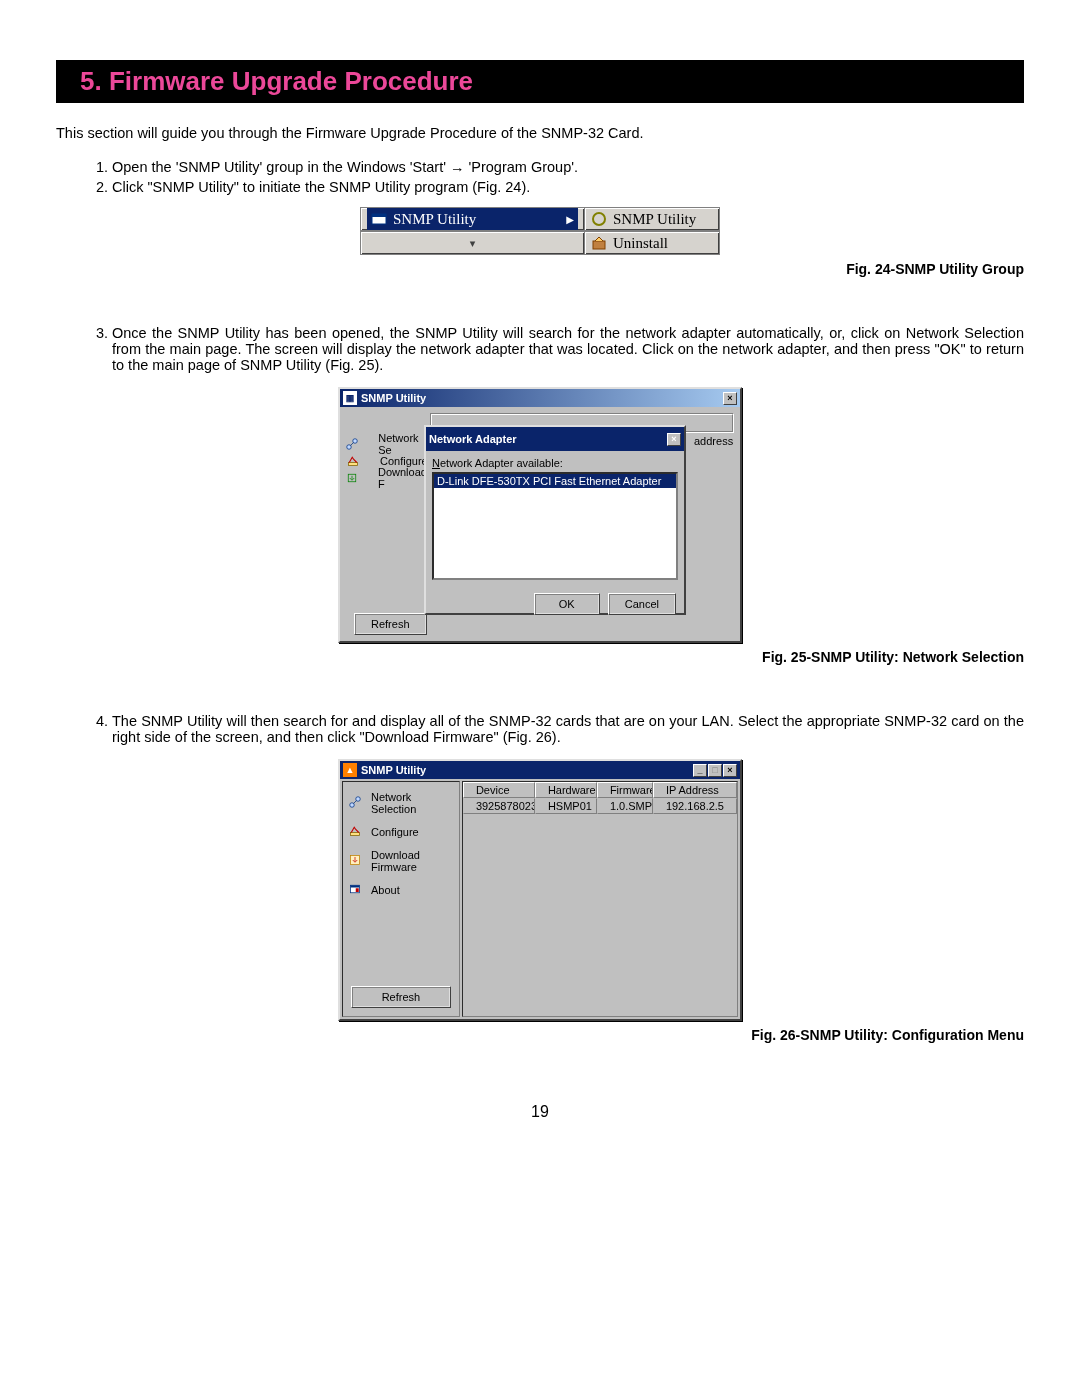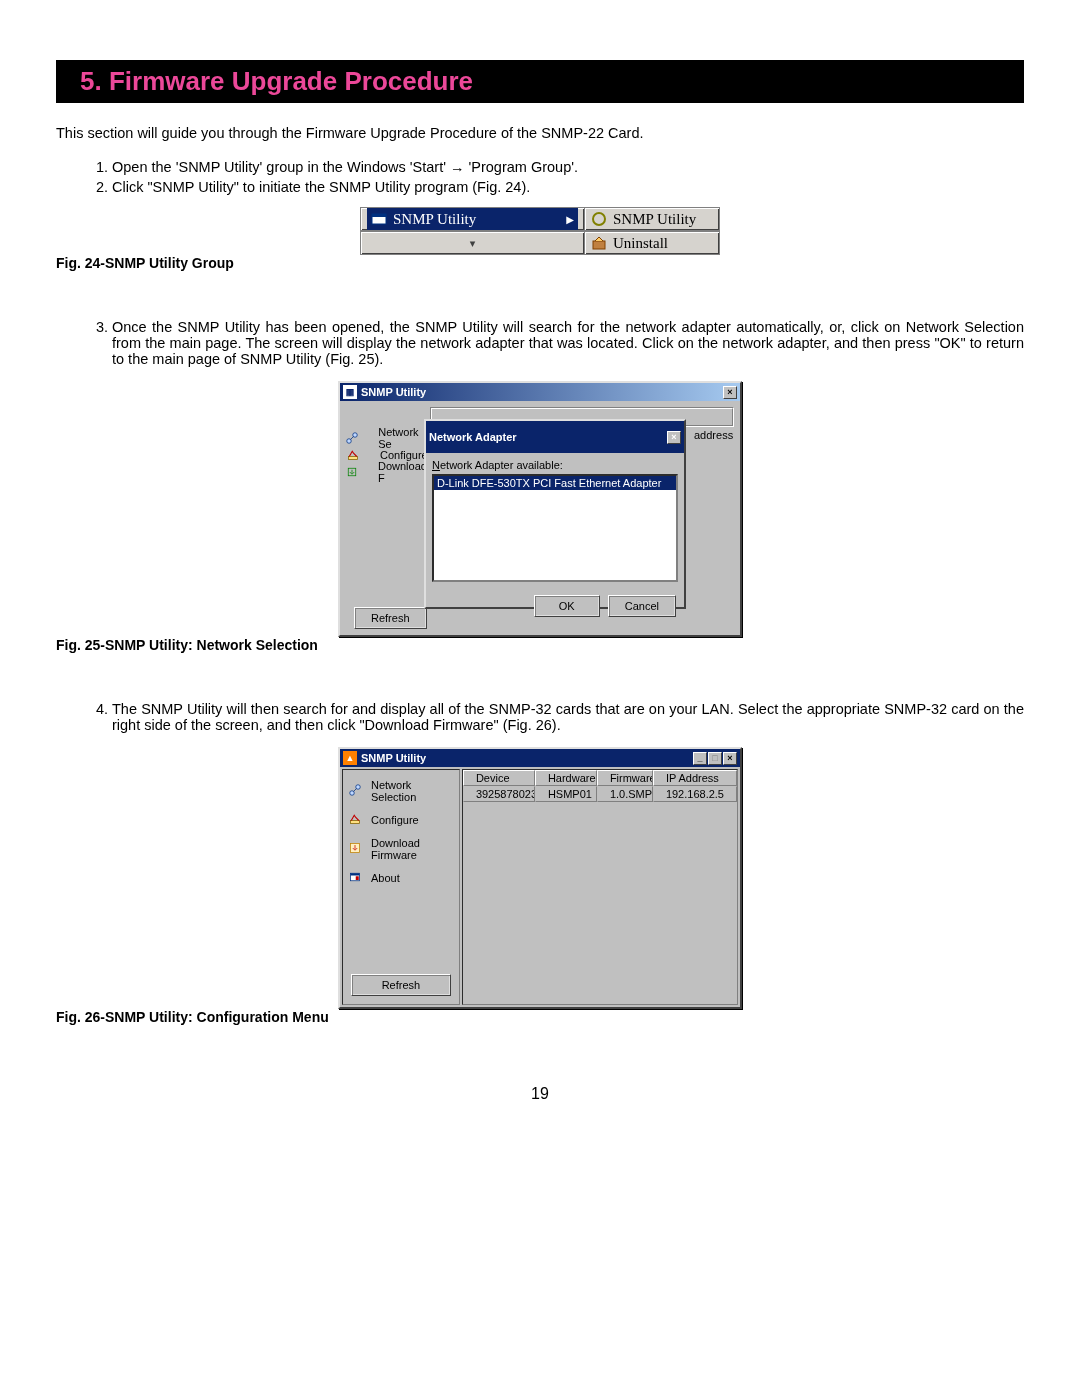--- a/index.html
+++ b/index.html
@@ -17,21 +17,21 @@
     color: #ec4899;
     font-weight: bold;
     font-size: 26px;
     padding: 6px 8px 6px 24px;
     margin-bottom: 22px;
   }
   .intro { margin: 0 0 18px 0; }
   ol.main { margin: 0 0 0 56px; padding: 0; }
   ol.main > li { margin-bottom: 4px; text-align: justify; }
   ol.main > li.spaced { margin-top: 48px; }
-  .caption { text-align: left; font-weight: bold; font-size: 14px; margin-top: 0; }
+  .caption { text-align: right; font-weight: bold; font-size: 14px; margin-top: 6px; }
   .page-num { text-align: center; font-size: 16px; margin-top: 60px; }
 
   
   .fig24 { margin: 12px auto 0; width: 360px; }
   .fig24-row { display: flex; }
   .fig24-cell-l, .fig24-cell-r {
     border: 1px solid #808080;
     background: #d6d3ce;
     display: flex; align-items: center;
     font-family: "Times New Roman", serif;
@@ -95,21 +95,21 @@
   .hdr-cell {
     flex:1; border:1px solid; border-color:#fff #808080 #808080 #fff;
     padding:1px 4px; font-size:11px; white-space:nowrap; overflow:hidden;
   }
   .fig25 .addr-col { position:absolute; right:6px; top:28px; width:40px; font-size:11px; }
   .fig25 .inner-dlg {
     position:absolute; left:84px; top:18px; width:262px; height:190px;
     background:#c0c0c0;
     border:2px solid; border-color:#dfdfdf #404040 #404040 #dfdfdf;
   }
-  .inner-dlg .titlebar { height:32px; font-size:11px; background:#0a246a; }
+  .inner-dlg .titlebar { height:24px; font-size:11px; background:#0a246a; }
   .inner-dlg .dlg-body { padding:6px; position:relative; height:calc(100% - 16px);}
   .inner-dlg .listbox {
     margin-top:3px; height:108px; width:100%;
     background:#fff; border:2px inset #808080;
     font-size:11px;
   }
   .inner-dlg .list-sel { background:#0a246a; color:#fff; padding:1px 3px; }
   .inner-dlg .btn-row { position:absolute; bottom:6px; right:8px; display:flex; gap:8px;}
   .close-x { width:14px; height:13px; margin-left:auto; background:#c0c0c0; border:1px solid; border-color:#fff #404040 #404040 #fff; font-size:9px; text-align:center; line-height:11px;}
 
@@ -137,21 +137,21 @@
   .fig26 .tb-btn.disabled { color:#808080; }
 
   .ico svg { width:12px; height:12px; }
   u.acc { text-decoration: underline; }
 </style>
 </head>
 <body>
 
 <div class="heading-bar">5.   Firmware Upgrade Procedure</div>
 
-<p class="intro">This section will guide you through the Firmware Upgrade Procedure of the SNMP-22 Card.</p>
+<p class="intro">This section will guide you through the Firmware Upgrade Procedure of the SNMP-32 Card.</p>
 
 <ol class="main">
   <li>Open the 'SNMP Utility' group in the Windows 'Start' → 'Program Group'.</li>
   <li>Click "SNMP Utility" to initiate the SNMP Utility program (Fig. 24).</li>
 </ol>
 
 <div class="fig24">
   <div class="fig24-row">
     <div class="fig24-cell-l">
       <span class="hl">

